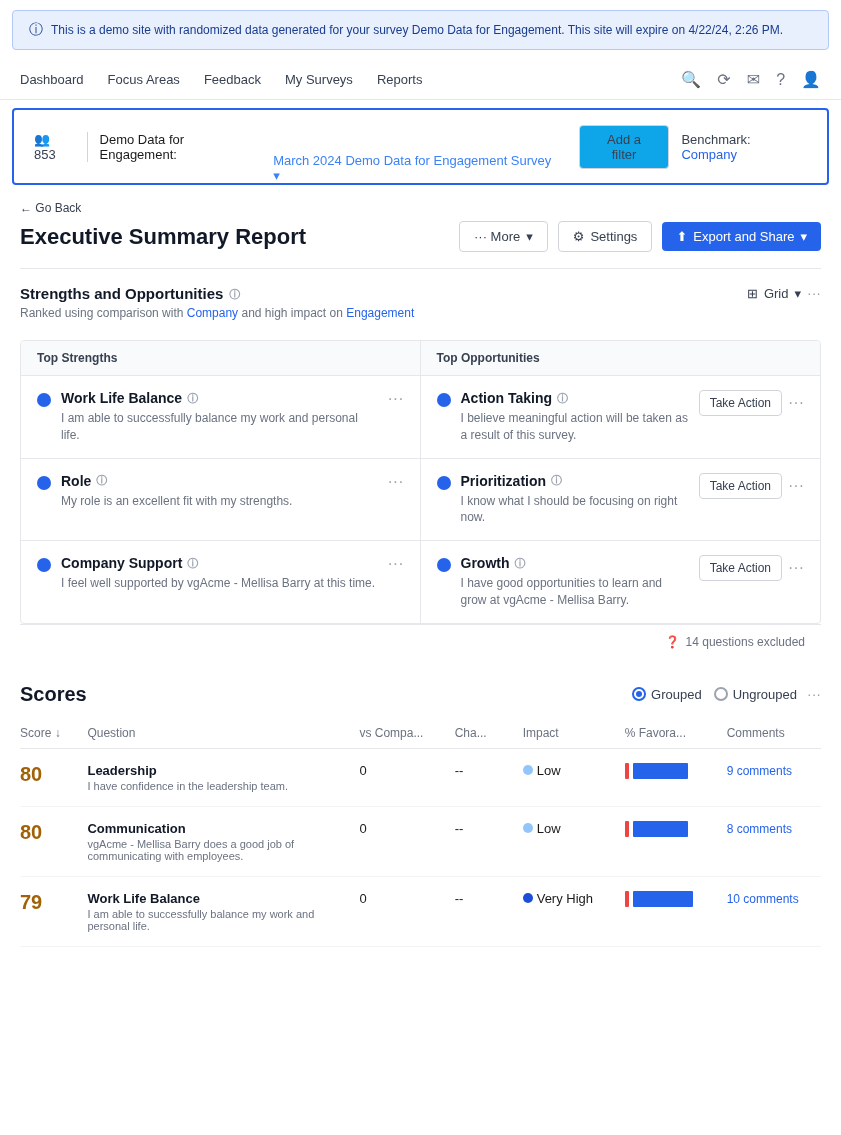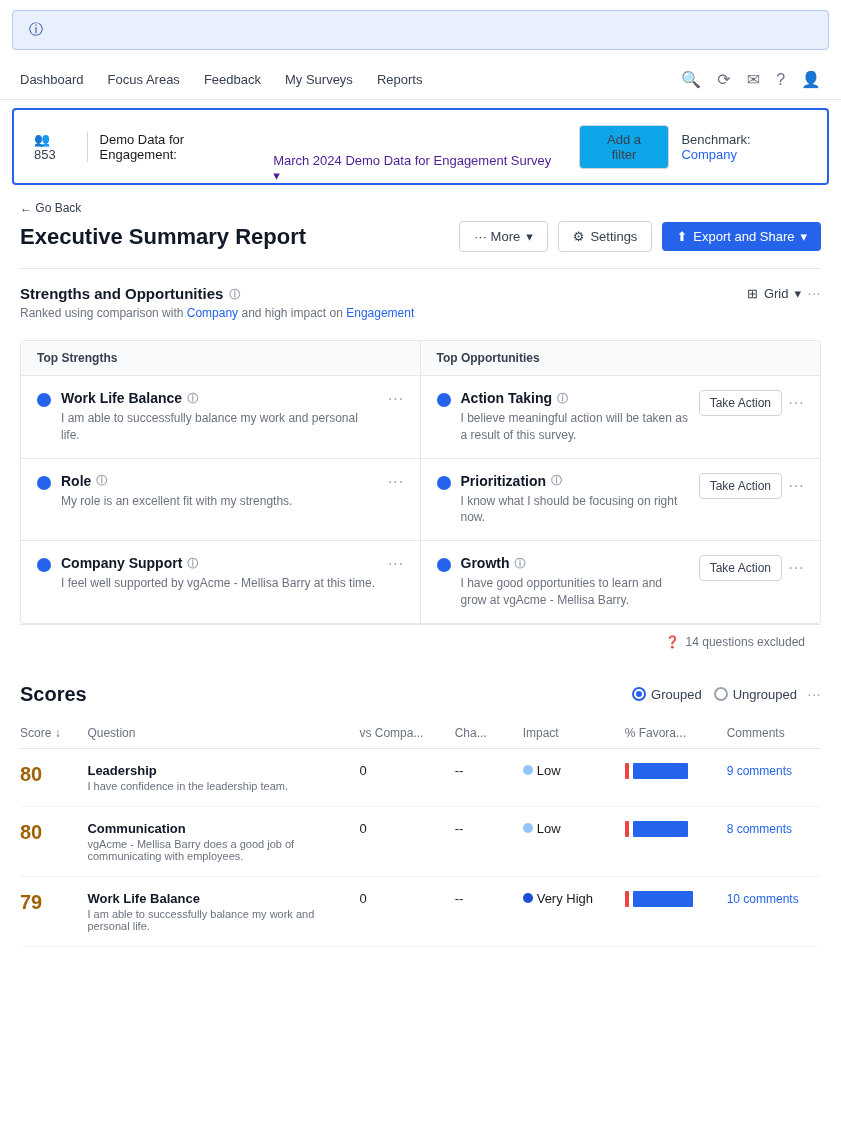--- a/index.html
+++ b/index.html
@@ -315,20 +315,21 @@
     .col-cha { width: 60px; }
     .col-impact { width: 90px; }
     .col-fav { width: 90px; }
     .col-comments { width: 90px; }
   </style>
 </head>
 <body>
 
 <div class="demo-banner">
   <span class="info-icon">ⓘ</span>
+  <span>This is a demo site with randomized data generated for your survey Demo Data for Engagement. This site will expire on 4/22/24, 2:26 PM.</span>
 </div>
 
 <nav class="top-nav">
   <div class="nav-links">
     <a class="nav-link">Dashboard</a>
     <a class="nav-link">Focus Areas</a>
     <a class="nav-link">Feedback</a>
     <a class="nav-link">My Surveys</a>
     <a class="nav-link">Reports</a>
   </div>
@@ -339,21 +340,21 @@
     <span class="nav-icon">?</span>
     <span class="nav-icon">👤</span>
   </div>
 </nav>
 
 <div class="filter-bar">
   <span class="respondents">
     👥 <span>853</span>
   </span>
   <span>Demo Data for Engagement:</span>
-  <span style="color:#4c1d95; cursor:pointer;margin-top:43px;">
+  <span style="color:#3b82f6; cursor:pointer;margin-top:43px;">
     <span>March 2024 Demo Data for Engagement Survey</span> <span>▾</span>
   </span>
   <span class="spacer"></span>
   <button class="add-filter-btn">Add a filter</button>
   <span class="benchmark">
     <span>Benchmark:</span>
     <a href="#">Company</a>
   </span>
 </div>
 

